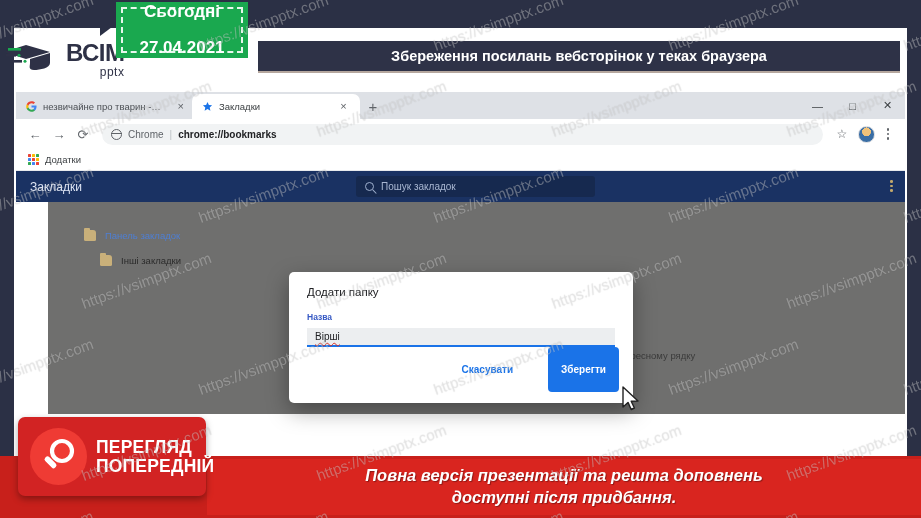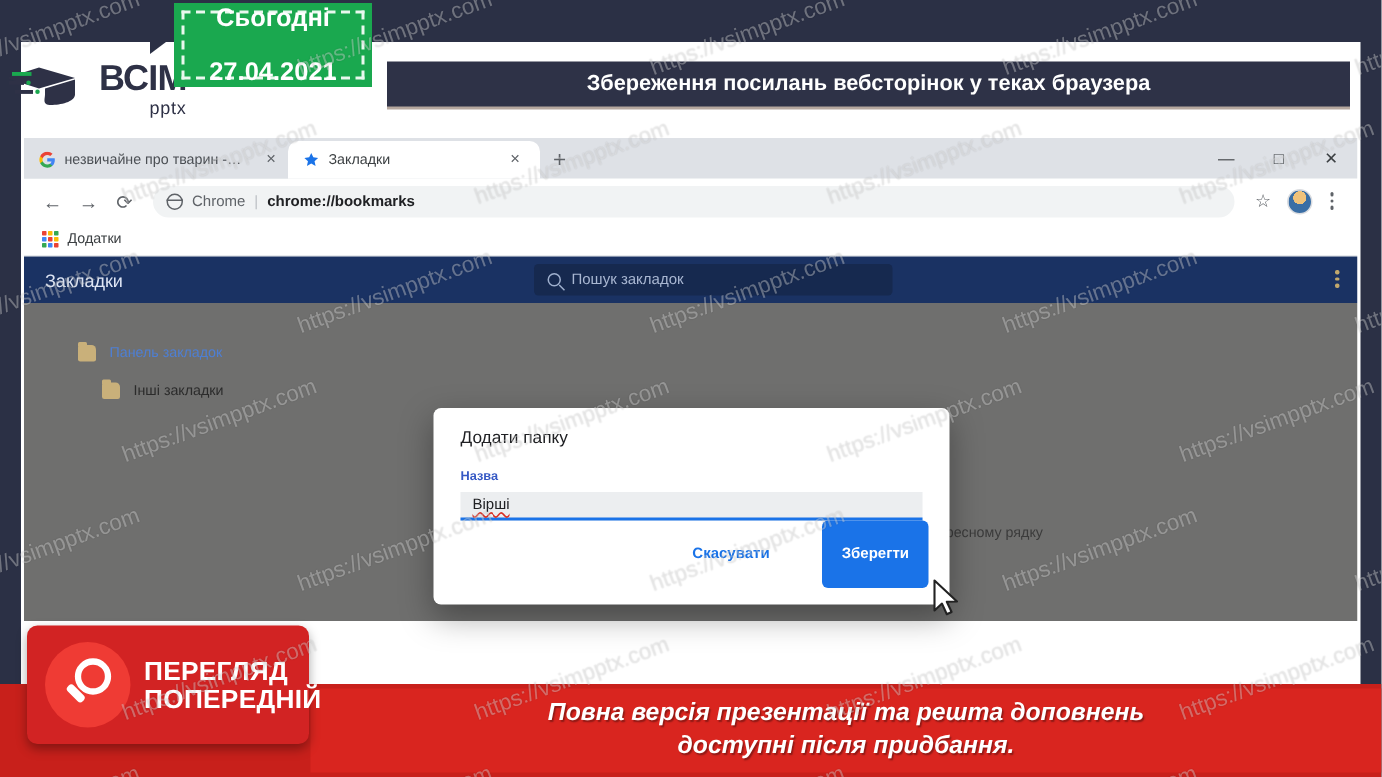--- a/index.html
+++ b/index.html
@@ -219,20 +219,21 @@
   }
   .bmm-kebab i {
     width: 2.6px; height: 2.6px; border-radius: 50%;
     background: #c2a86c; display: block;
   }
 
   
   .bmm-body {
     height: 220px; background: #6f6f6e;
     position: relative;
+    margin-left: 32px;
   }
   .side-item {
     position: absolute; display: flex; align-items: center; gap: 9px;
     left: 36px; font-size: 9.5px;
   }
   .side-item.i0 { top: 28px; }
   .side-item.i1 { top: 53px; padding-left: 16px; }
   .folder-ico {
     width: 12px; height: 11px; flex: none;
     background: #c9b07a; border-radius: 1.5px 3px 1.5px 1.5px;

